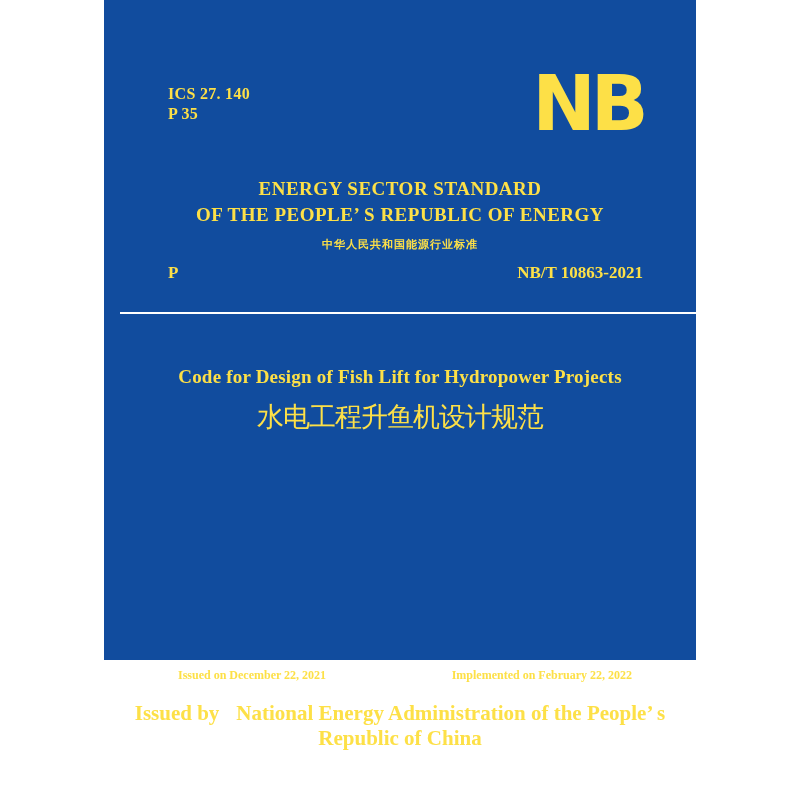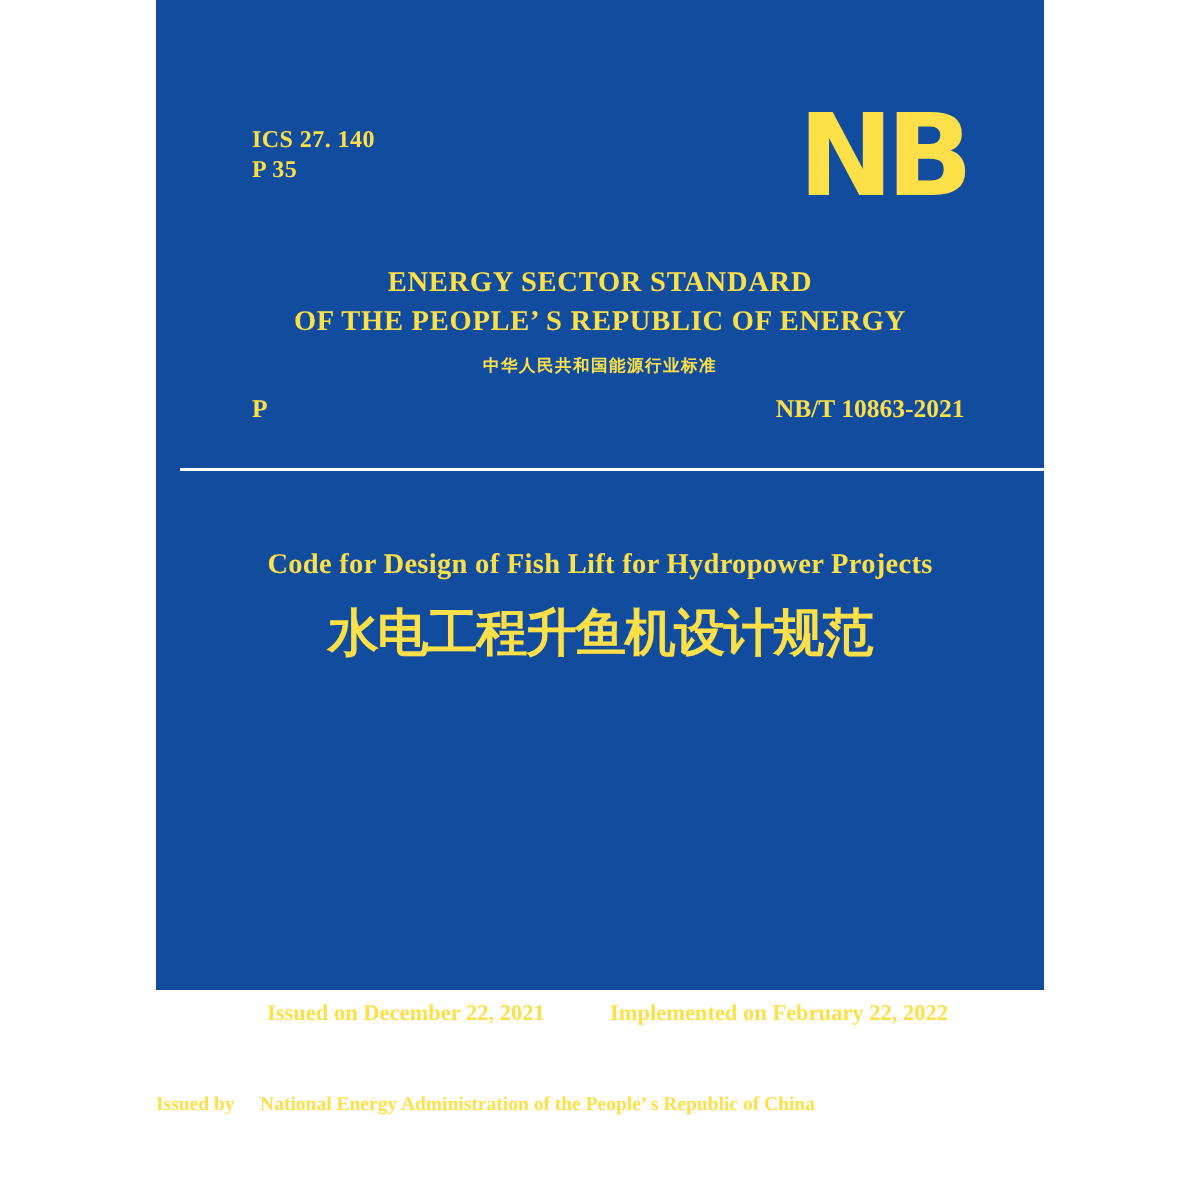--- a/index.html
+++ b/index.html
@@ -90,40 +90,39 @@
     text-align: center;
     margin-top: 12px;
   }
   .title-en {
     font-weight: bold;
     font-size: 19px;
     letter-spacing: 0.2px;
   }
   .title-cn {
     margin-top: 11px;
-    font-weight: bold;
-    font-size: 34px;
+    font-weight: normal;
+    font-size: 27px;
     letter-spacing: -1px;
   }
   
   .dates-row {
     position: absolute;
     left: 74px; right: 64px; top: 668px;
     display: flex;
     justify-content: space-between;
     font-weight: bold;
-    font-size: 15px;
+    font-size: 12px;
   }
   .issuedby-row {
     position: absolute;
     left: 0; right: 0; top: 701px;
-    text-align: left;
+    text-align: center;
     font-weight: bold;
-    font-size: 13px;
-    margin-top: 27px;
+    font-size: 21px;
   }
   .issuedby-row .lbl { margin-right: 17px; }
 </style>
 </head>
 <body>
 
 <div class="page">
   <div class="cover">
 
     <div class="ics-block">

